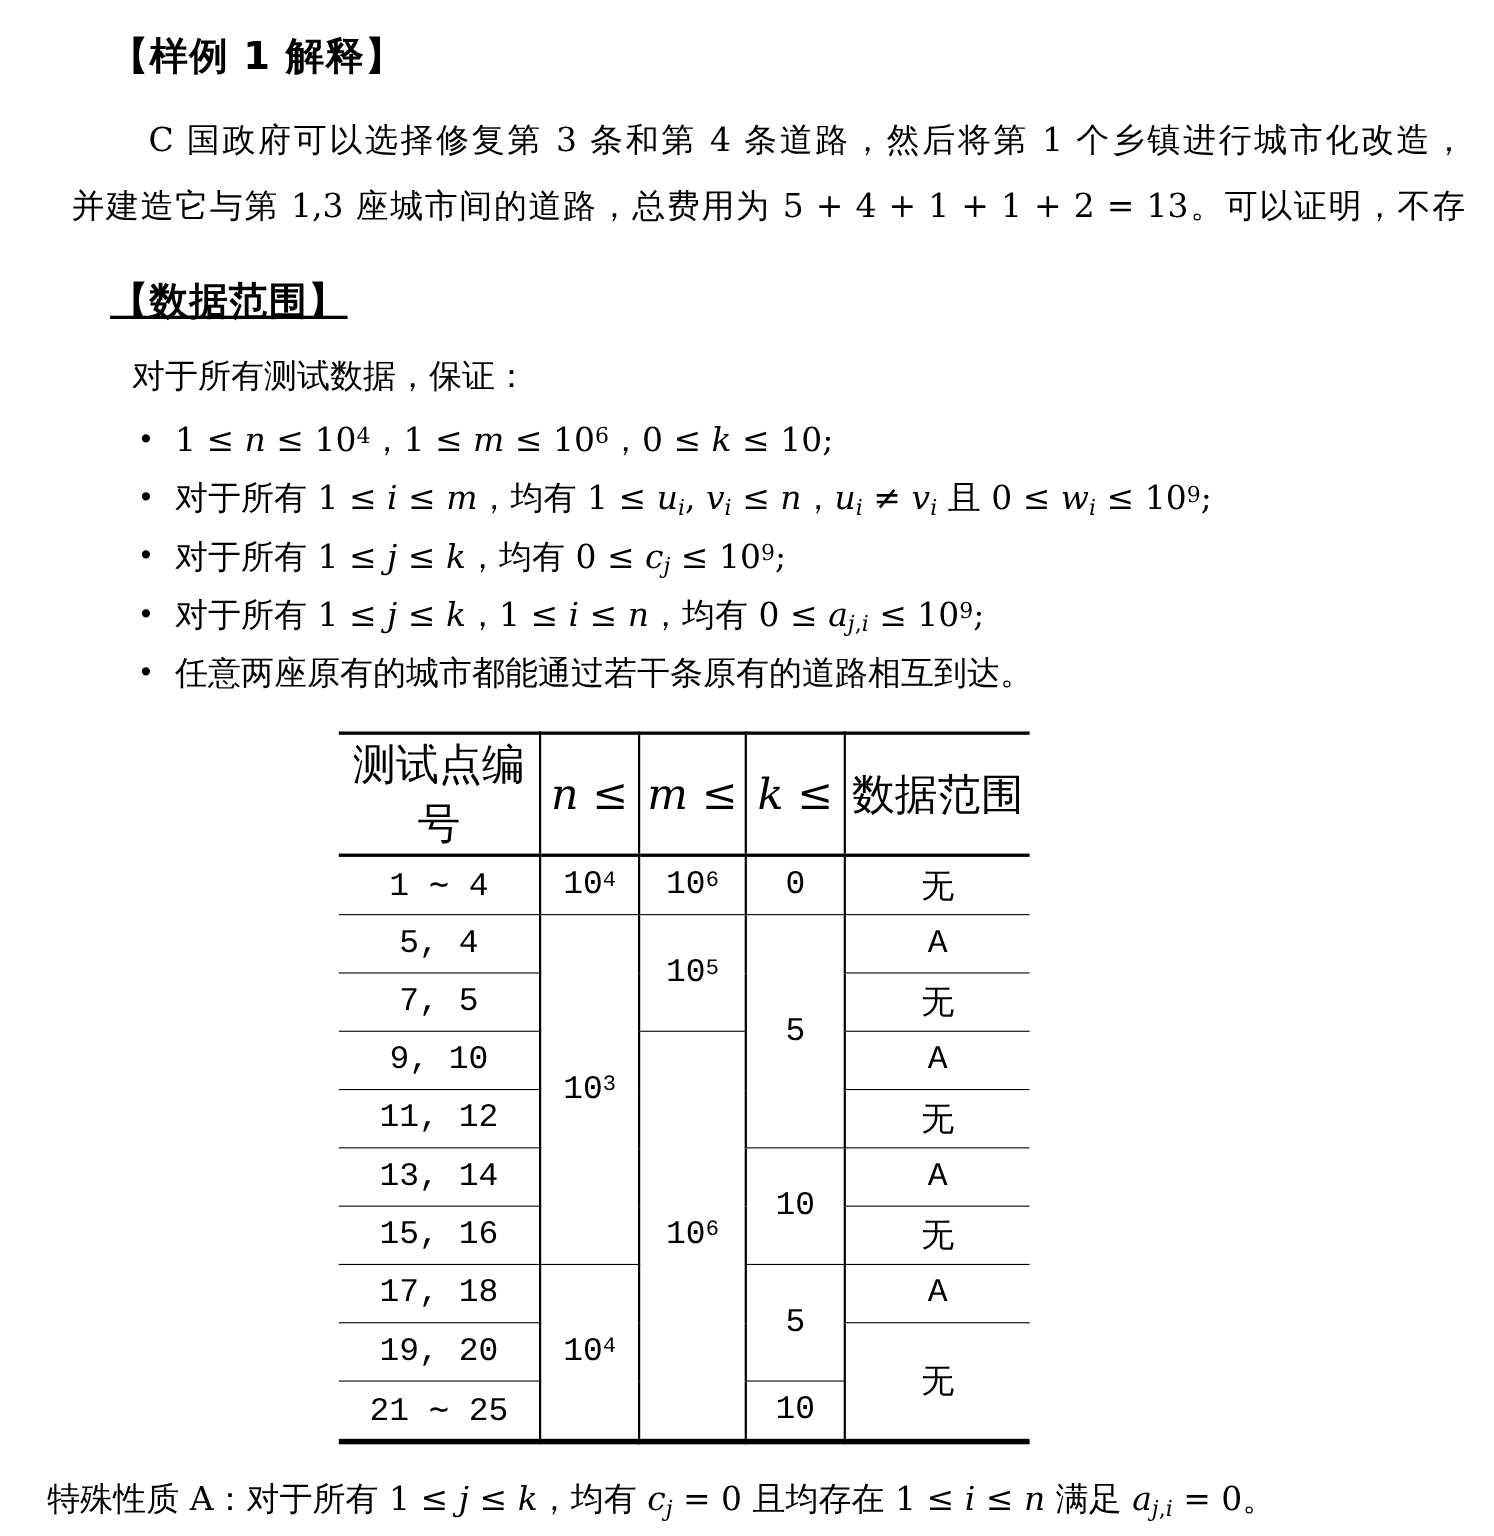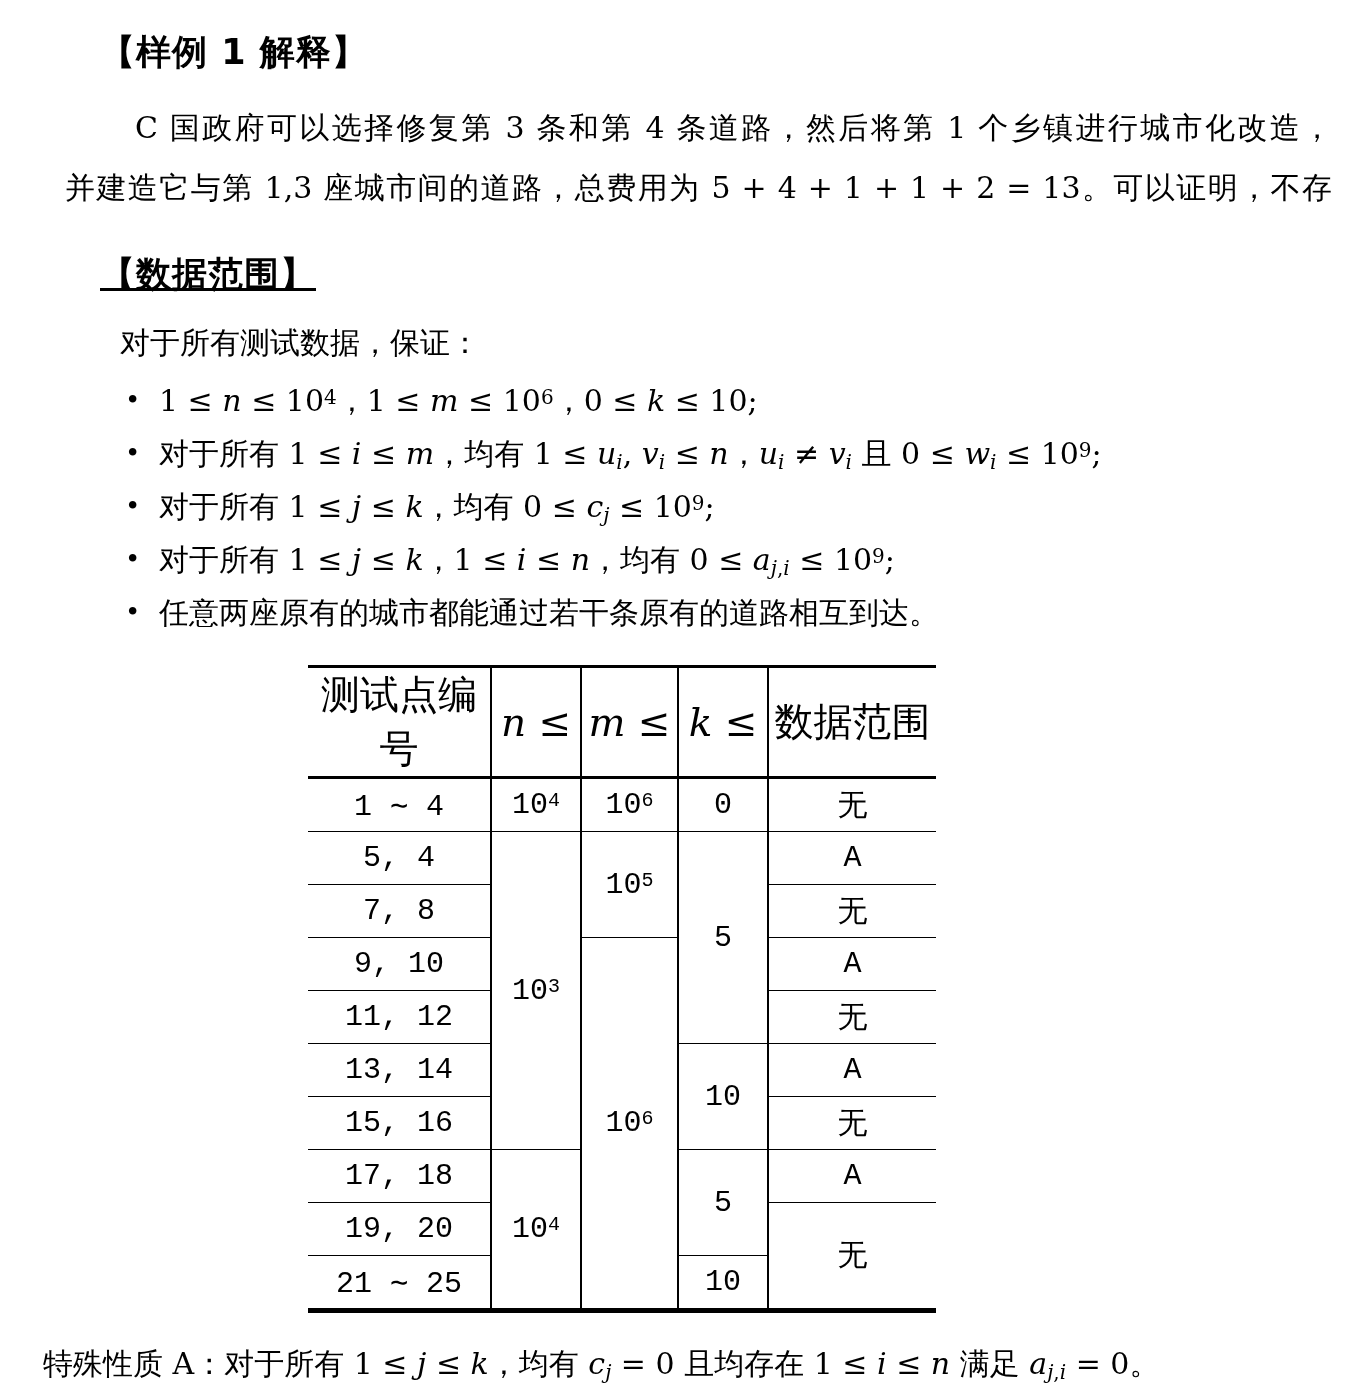--- a/index.html
+++ b/index.html
@@ -97,21 +97,21 @@
           <td class="bl">无</td>
         </tr>
         <tr>
           <td>5, 4</td>
           <td rowspan="6" class="bl">10<sup>3</sup></td>
           <td rowspan="2" class="bl">10<sup>5</sup></td>
           <td rowspan="4" class="bl">5</td>
           <td class="bl">A</td>
         </tr>
         <tr>
-          <td>7, 8</td>
+          <td>7, 5</td>
           <td class="bl">无</td>
         </tr>
         <tr>
           <td>9, 10</td>
           <td rowspan="7" class="bl">10<sup>6</sup></td>
           <td class="bl">A</td>
         </tr>
         <tr>
           <td>11, 12</td>
           <td class="bl">无</td>

